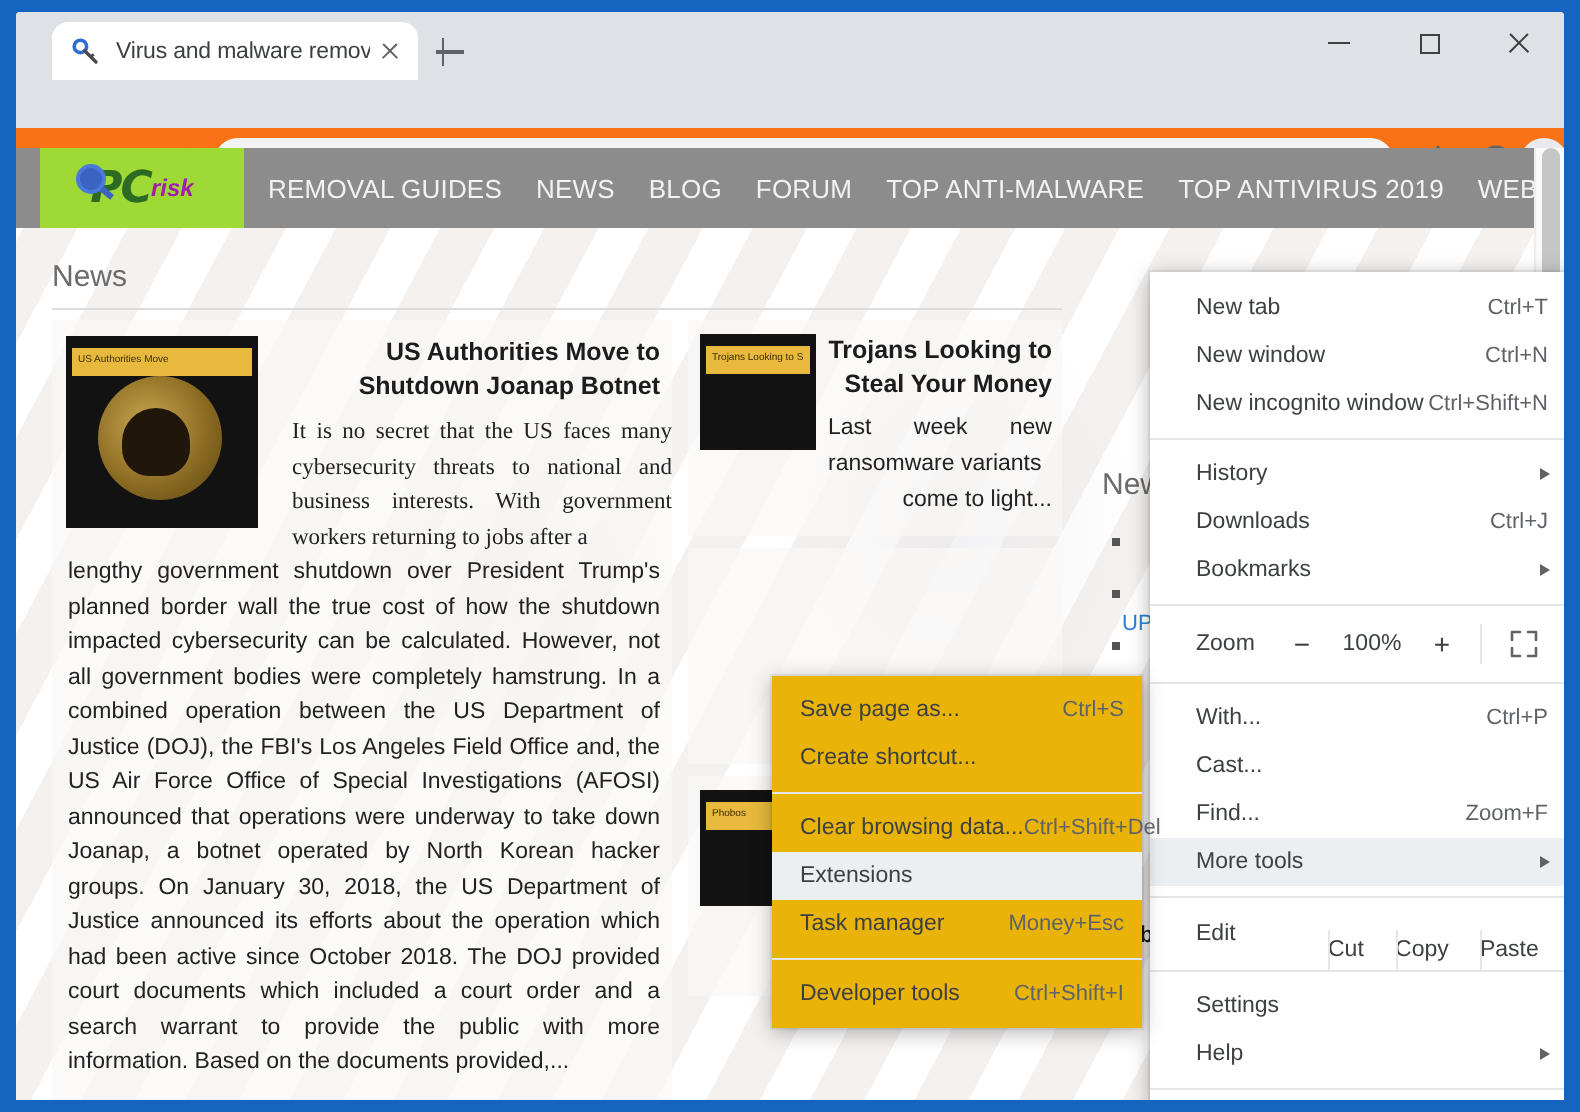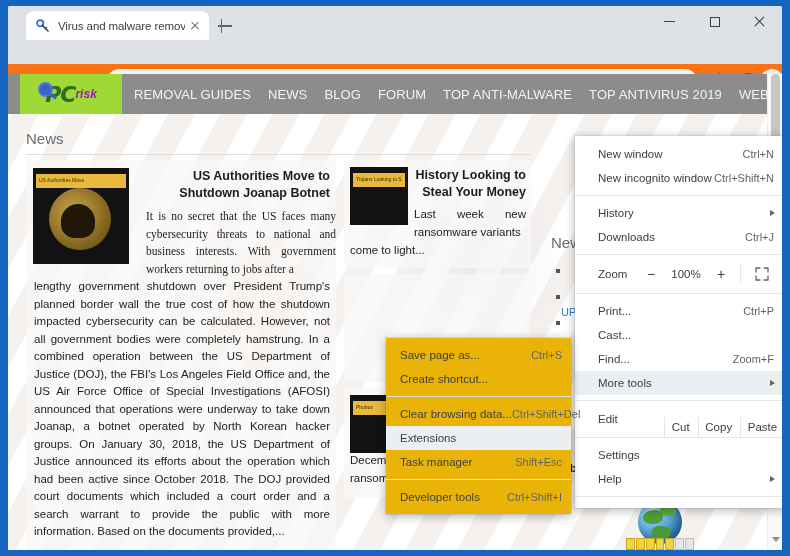--- a/index.html
+++ b/index.html
@@ -116,21 +116,21 @@
   .thumb-seal{
     position:absolute;left:16px;top:20px;width:62px;height:62px;border-radius:50%;
     background:radial-gradient(circle at 40% 40%, #c9a84f 0%, #8a6a22 58%, #5a4410 100%);
   }
   .thumb-seal:after{
     content:"";position:absolute;left:12px;top:16px;width:34px;height:34px;border-radius:50% 50% 40% 40%;
     background:#20160a;
   }
   .art-title{position:absolute;font-weight:bold;font-size:12.5px;color:#1c1c1c;line-height:17px;text-align:right;}
   .art-body{position:absolute;font-size:11.5px;color:#222;line-height:17.5px;text-align:justify;}
-  .art-body-nj{text-align:left;}
+  .art-body-nj{text-align:right;}
   .searchbox{position:absolute;left:578px;top:124px;width:180px;height:22px;background:#eceae8;}
   .rail-h{position:absolute;left:543px;top:160px;font-size:15px;color:#6b6b6b;}
   .bullets{position:absolute;left:548px;top:195px;}
   .bullet{width:4px;height:4px;background:#555;margin-bottom:22px;}
   .uplink{position:absolute;left:553px;top:232px;font-size:11px;color:#2a7fd4;}
 
   .glob-h{position:absolute;left:537px;top:386px;width:222px;text-align:center;font-weight:bold;font-size:11.5px;color:#1c1c1c;line-height:16px;}
   .globe{position:absolute;left:630px;top:426px;width:44px;height:44px;border-radius:50%;
     background:
       radial-gradient(circle at 32% 28%, #bfe3f7 0%, #6fb9e3 30%, #2f7fba 70%, #1b5a8c 100%);
@@ -161,21 +161,21 @@
   .mi .car{position:absolute;right:10px;top:9px;width:0;height:0;border-top:3.6px solid transparent;border-bottom:3.6px solid transparent;border-left:5px solid #5f6368;}
   .msep{height:1px;background:#e4e6e8;margin:5px 0;}
   .zrow{height:28px;display:flex;align-items:center;padding:0 8px 0 23px;}
   .zrow .lbl{flex:1 1 auto;}
   .zbtn{width:26px;text-align:center;color:#3c4043;font-size:14px;}
   .zval{width:44px;text-align:center;font-size:11.5px;}
   .zdiv{width:1px;height:20px;background:#e4e6e8;margin:0 6px;}
   .zfull{width:30px;display:flex;align-items:center;justify-content:center;}
   .erow{height:26px;display:flex;align-items:center;padding:0 0 0 23px;}
   .erow .lbl{width:66px;}
-  .erow .ei{flex:1 1 auto;text-align:center;position:relative;margin-top:16px;}
+  .erow .ei{flex:1 1 auto;text-align:left;position:relative;margin-top:16px;}
   .erow .ei:before{content:"";position:absolute;left:0;top:-4px;width:1px;height:20px;background:#e4e6e8;}
 
   
   .submenu{
     position:absolute;left:378px;top:264px;width:185px;background:#eab308;
     box-shadow:0 2px 10px rgba(0,0,0,.30), 0 0 0 1px rgba(0,0,0,.06);
     padding:5px 0;font-size:11.5px;color:#3c4043;
   }
   .submenu .mi{padding-left:14px;padding-right:9px;}
 </style>
@@ -297,21 +297,21 @@
           <div class="art-body" style="left:120px;top:48px;width:190px;font-family:Liberation Serif, serif;">It is no secret that the US faces many cybersecurity threats to national and business interests. With government workers returning to jobs after a</div>
           <div class="art-body" style="left:8px;top:118px;width:296px;">lengthy government shutdown over President Trump's planned border wall the true cost of how the shutdown impacted cybersecurity can be calculated. However, not all government bodies were completely hamstrung. In a combined operation between the US Department of Justice (DOJ), the FBI's Los Angeles Field Office and, the US Air Force Office of Special Investigations (AFOSI) announced that operations were underway to take down Joanap, a botnet operated by North Korean hacker groups. On January 30, 2018, the US Department of Justice announced its efforts about the operation which had been active since October 2018. The DOJ provided court documents which included a court order and a search warrant to provide the public with more information. Based on the documents provided,...</div>
         </div>
 
         <div class="card" style="left:336px;top:86px;width:187px;height:108px;">
           <div class="thumb" style="left:6px;top:7px;width:58px;height:58px;">
             <div class="thumb-band">
                 <span>Trojans Looking to S</span>
               </div>
           </div>
-          <div class="art-title" style="left:70px;top:7px;width:112px;">History Looking to Steal Your Money</div>
+          <div class="art-title" style="left:70px;top:7px;width:112px;">Trojans Looking to Steal Your Money</div>
           <div class="art-body" style="left:70px;top:46px;width:112px;">Last week new ransomware variants</div>
           <div class="art-body art-body-nj" style="left:6px;top:82px;width:176px;">come to light...</div>
         </div>
 
         <div class="card" style="left:336px;top:200px;width:187px;height:108px;"></div>
 
         <div class="card" style="left:336px;top:314px;width:187px;height:110px;">
           <div class="thumb" style="left:6px;top:7px;width:58px;height:58px;">
             <div class="thumb-band">
                 <span>Phobos</span>
@@ -349,52 +349,60 @@
 
       </div>
 
       <div class="vscroll">
         <div class="thumbbar"></div>
         <div class="dn"></div>
       </div>
 
       <div class="menu">
         <div class="mi">
+          <span class="lbl">New tab</span>
+          <span class="sc">Ctrl+T</span>
+        </div>
+        <div class="mi">
           <span class="lbl">New window</span>
           <span class="sc">Ctrl+N</span>
         </div>
         <div class="mi">
           <span class="lbl">New incognito window</span>
           <span class="sc">Ctrl+Shift+N</span>
         </div>
         <div class="msep"></div>
         <div class="mi">
           <span class="lbl">History</span>
           <span class="car"></span>
         </div>
         <div class="mi">
           <span class="lbl">Downloads</span>
           <span class="sc">Ctrl+J</span>
+        </div>
+        <div class="mi">
+          <span class="lbl">Bookmarks</span>
+          <span class="car"></span>
         </div>
         <div class="msep"></div>
         <div class="zrow">
           <span class="lbl">Zoom</span>
           <span class="zbtn">−</span>
           <span class="zval">100%</span>
           <span class="zbtn">+</span>
           <span class="zdiv"></span>
           <span class="zfull">
             <svg width="14" height="14" viewBox="0 0 14 14">
                 <path d="M1 5V1h4M13 5V1H9M1 9v4h4M13 9v4H9" fill="none" stroke="#5f6368" stroke-width="1.3" stroke-linecap="round" stroke-linejoin="round"></path>
               </svg>
           </span>
         </div>
         <div class="msep"></div>
         <div class="mi">
-          <span class="lbl">Print...</span>
+          <span class="lbl">With...</span>
           <span class="sc">Ctrl+P</span>
         </div>
         <div class="mi">
           <span class="lbl">Cast...</span>
         </div>
         <div class="mi">
           <span class="lbl">Find...</span>
           <span class="sc">Zoom+F</span>
         </div>
         <div class="mi hl">
@@ -431,21 +439,21 @@
         <div class="msep"></div>
         <div class="mi">
           <span class="lbl">Clear browsing data...</span>
           <span class="sc">Ctrl+Shift+Del</span>
         </div>
         <div class="mi hl">
           <span class="lbl">Extensions</span>
         </div>
         <div class="mi">
           <span class="lbl">Task manager</span>
-          <span class="sc">Shift+Esc</span>
+          <span class="sc">Money+Esc</span>
         </div>
         <div class="msep"></div>
         <div class="mi">
           <span class="lbl">Developer tools</span>
           <span class="sc">Ctrl+Shift+I</span>
         </div>
       </div>
 
     </div>
   </div>

